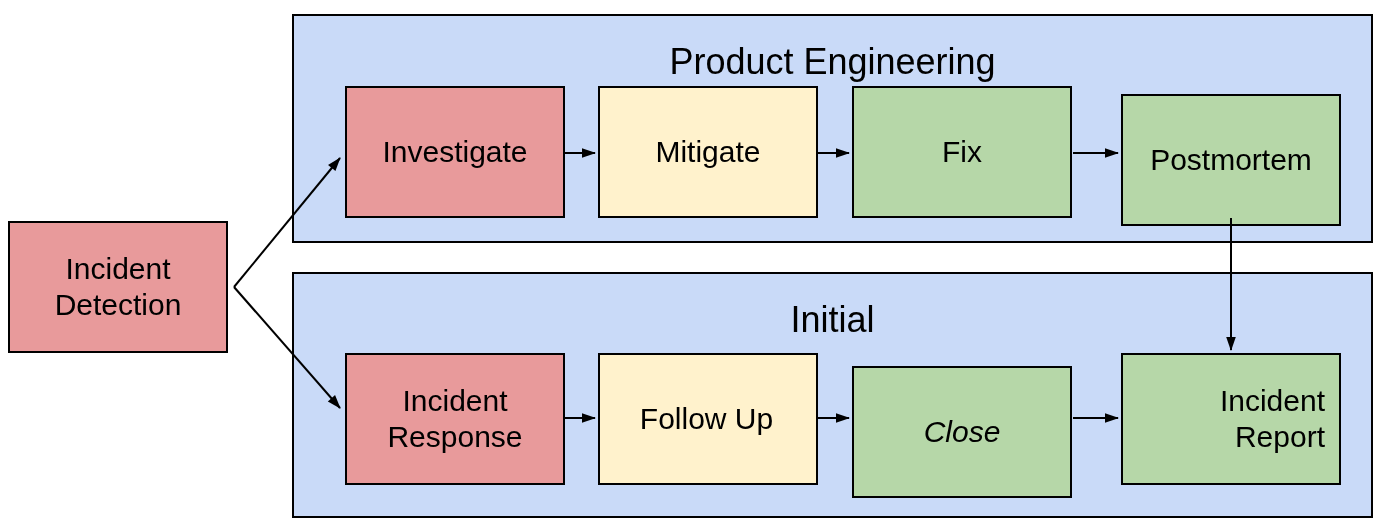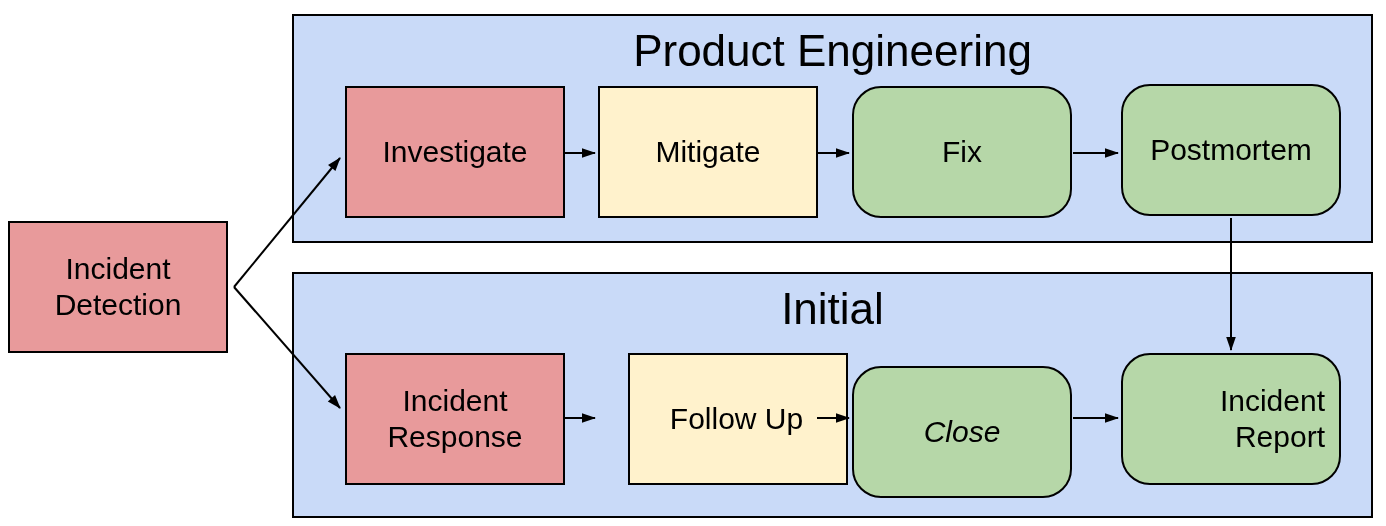--- a/index.html
+++ b/index.html
@@ -18,55 +18,55 @@
   }
   .container {
     position: absolute;
     background: var(--container-blue, #C9DAF8);
     border: 2px solid var(--border, #000000);
     box-sizing: border-box;
   }
   .container-title {
     width: 100%;
     text-align: center;
-    font-size: 44px;
+    font-size: 36px;
     line-height: 34px;
-    padding-top: 18px;
+    padding-top: 29px;
     color: var(--text, #000000);
   }
   .node {
     position: absolute;
     width: 220px;
     height: 132px;
     border: 2px solid var(--border, #000000);
     box-sizing: border-box;
     display: flex;
     align-items: center;
     justify-content: center;
     text-align: center;
     font-size: 30px;
     line-height: 36px;
     padding: 0 14px;
     color: var(--text, #000000);
   }
   .node.red    { background: var(--node-red, #E89A9B); }
   .node.yellow { background: var(--node-yellow, #FFF2CC); }
-  .node.green  { background: var(--node-green, #B6D7A8); border-radius: 29px; }
+  .node.green  { background: var(--node-green, #B6D7A8); }
 
   
   #container-pe      { left: 292px; top: 14px;  width: 1081px; height: 229px; }
   #container-support { left: 292px; top: 272px; width: 1081px; height: 246px; }
 
   #node-incident-detection { left: 8px;   top: 221px; }
   #node-investigate        { left: 345px;  top: 86px;  }
   #node-mitigate           { left: 598px;  top: 86px;  }
   #node-fix                { left: 852px;  top: 86px;  }
-  #node-postmortem         { left: 1121px; top: 84px; text-align: center;  }
+  #node-postmortem         { left: 1121px; top: 94px; text-align: center;  }
   #node-initial-response   { left: 345px;  top: 353px; }
-  #node-follow-up          { left: 628px;  top: 353px; padding-left: 11px; }
+  #node-follow-up          { left: 598px;  top: 353px; padding-left: 11px; }
   #node-close              { left: 852px;  top: 366px; font-style: italic; }
   #node-incident-report    { left: 1121px; top: 353px; text-align: right; }
 
   .arrows {
     position: absolute;
     left: 0; top: 0;
     width: 1386px;
     height: 526px;
     pointer-events: none;
     z-index: 5;

